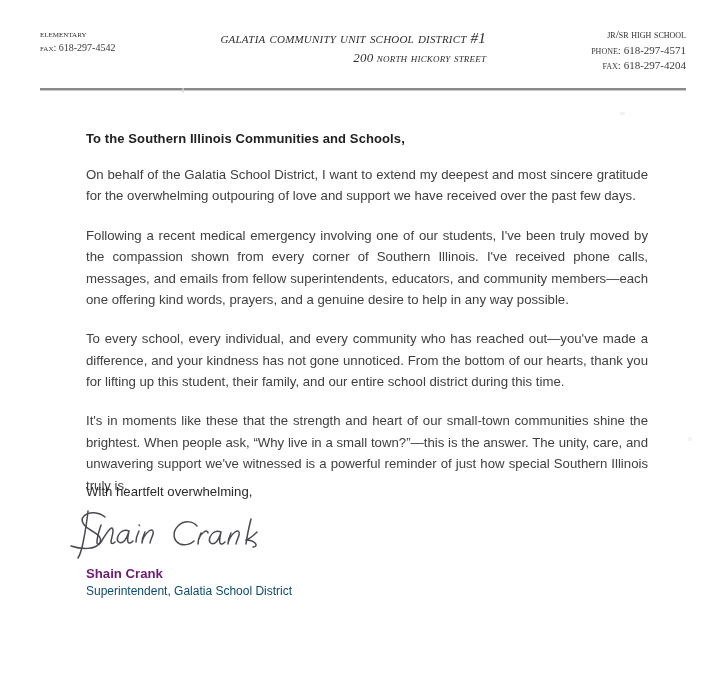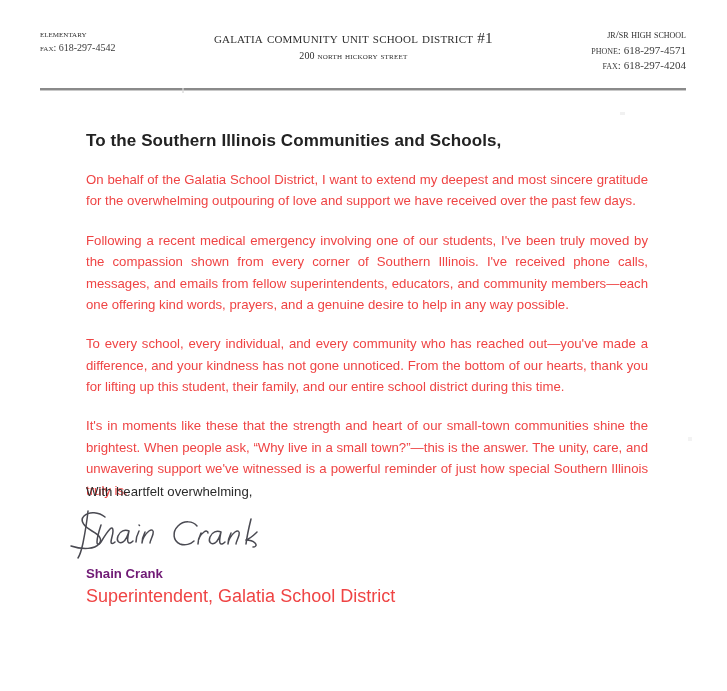--- a/index.html
+++ b/index.html
@@ -35,23 +35,25 @@
     white-space: nowrap;
   }
   .lh-col.left  { text-align: left;  font-size: 10px; }
   .lh-col.right { text-align: right; font-size: 11px; }
   .lh-col.center{ text-align: center; font-size: 13.5px; }
 
   .lh-title {
     font-size: 15.2px;
     letter-spacing: 0.2px;
     color: #2e2e2e;
+    font-style: italic;
   }
   .lh-title.sub {
-    font-size: 10px;
+    font-size: 13px;
+    text-align: right;
   }
   .lh-head {
     color: #2e2e2e;
   }
 
   .lh-rule {
     position: absolute;
     left: 40px;
     top: 88px;
     width: 646px;
@@ -79,29 +81,29 @@
   .speck.s3 { left: 688px; top: 437px; width: 4px; height: 4px; opacity: 0.3; }
 
   
   .body-block {
     position: absolute;
     left: 86px;
     top: 131px;
     width: 562px;
   }
   .salutation {
-    font-size: 17px;
+    font-size: 13px;
     font-weight: bold;
     color: #222222;
     letter-spacing: 0.1px;
     margin: 0 0 18px 0;
   }
   .para {
     font-size: 13.2px;
-    color: #ef4444;
+    color: #404040;
     line-height: 1.62;
     text-align: justify;
     margin: 12px 0 18px 0;
   }
   .para:last-child { margin-bottom: 0; }
 
   
   .closing {
     position: absolute;
     left: 86px;
@@ -123,22 +125,22 @@
     left: 86px;
     top: 564px;
   }
   .signer-name {
     font-size: 13.2px;
     font-weight: bold;
     color: #701a75;
     line-height: 1.45;
   }
   .signer-title {
-    font-size: 18px;
-    color: #ef4444;
+    font-size: 12px;
+    color: #0c4a6e;
     line-height: 1.45;
   }
 </style>
 </head>
 <body>
 
 <div class="page">
 
   <div class="letterhead">
 

